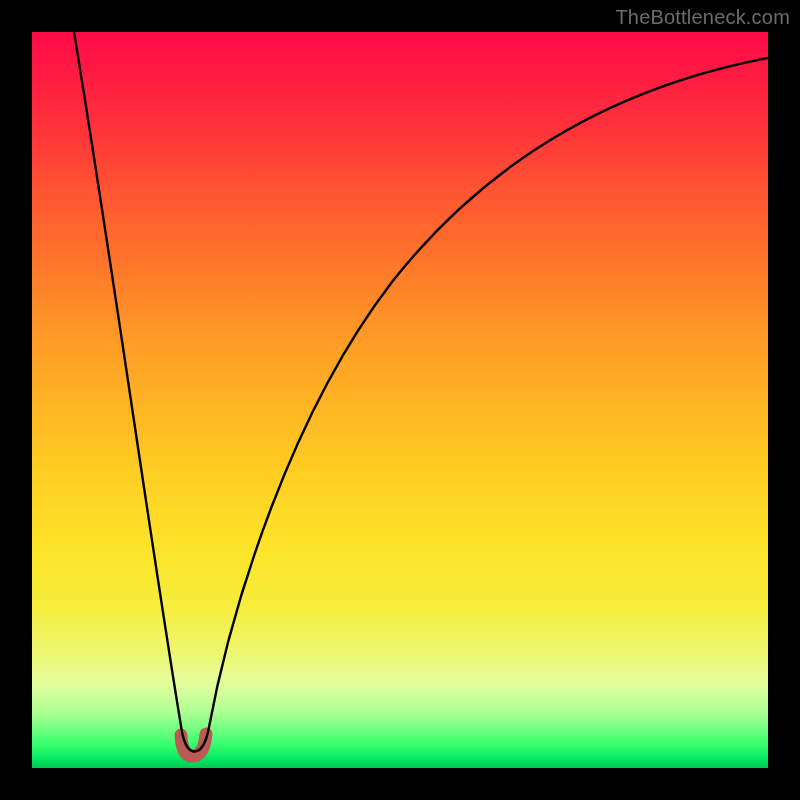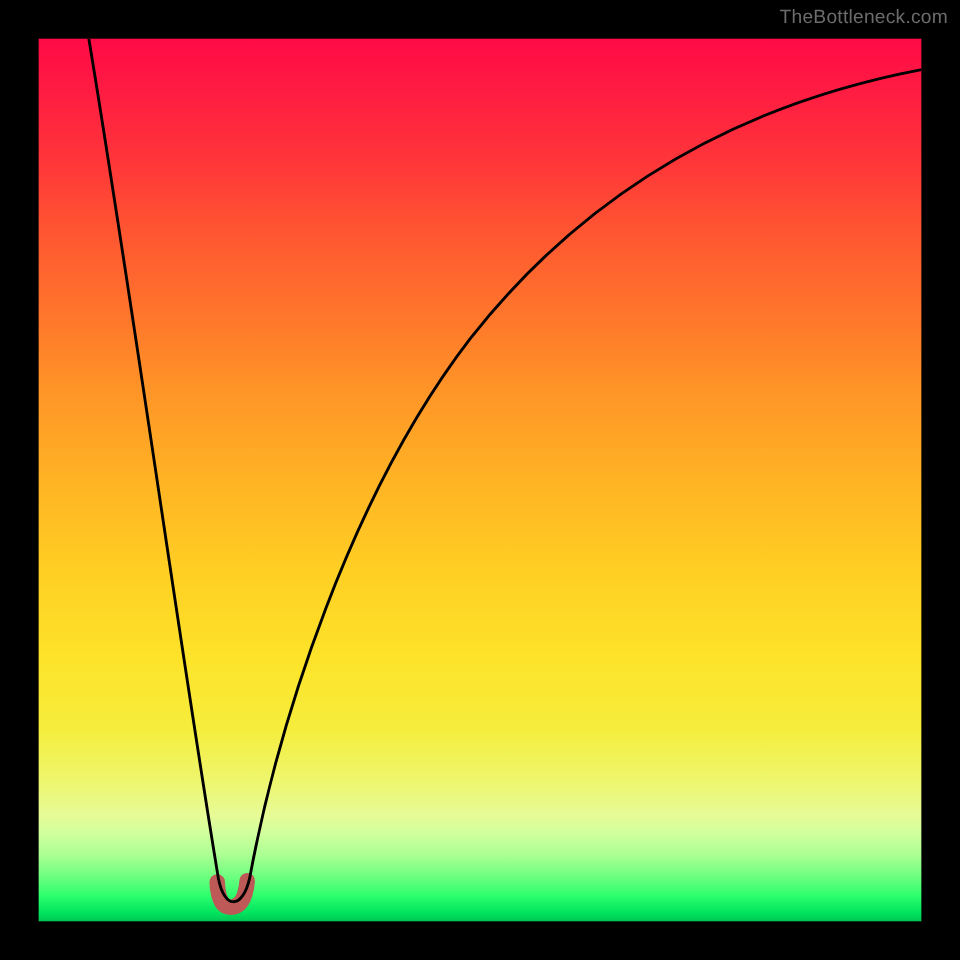--- a/index.html
+++ b/index.html
@@ -50,21 +50,21 @@
       #2fff6d 97%,
       #00e45e 99%,
       #00c653 100%
     );
   }
   .watermark {
     position: absolute;
     top: 6px;
     right: 10px;
     color: #6c6c6c;
-    font-size: 16px;
+    font-size: 20px;
     font-weight: 500;
     letter-spacing: 0.2px;
     user-select: none;
   }
   svg.curve {
     position: absolute;
     inset: 0;
     width: 736px;
     height: 736px;
   }

